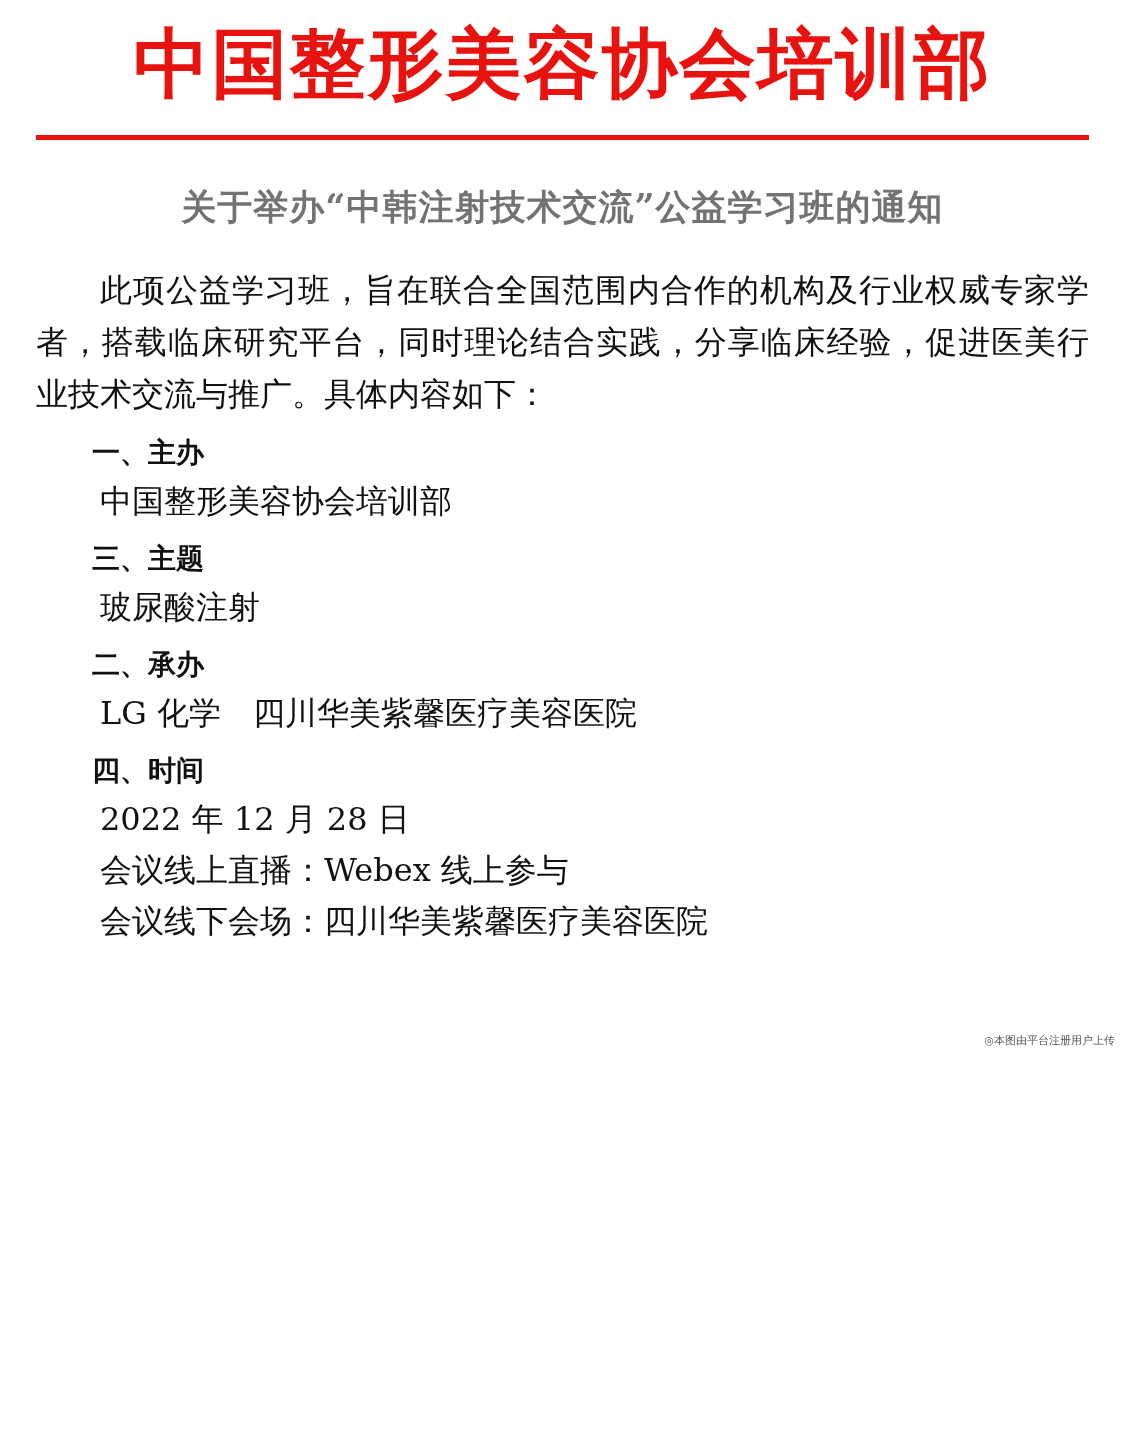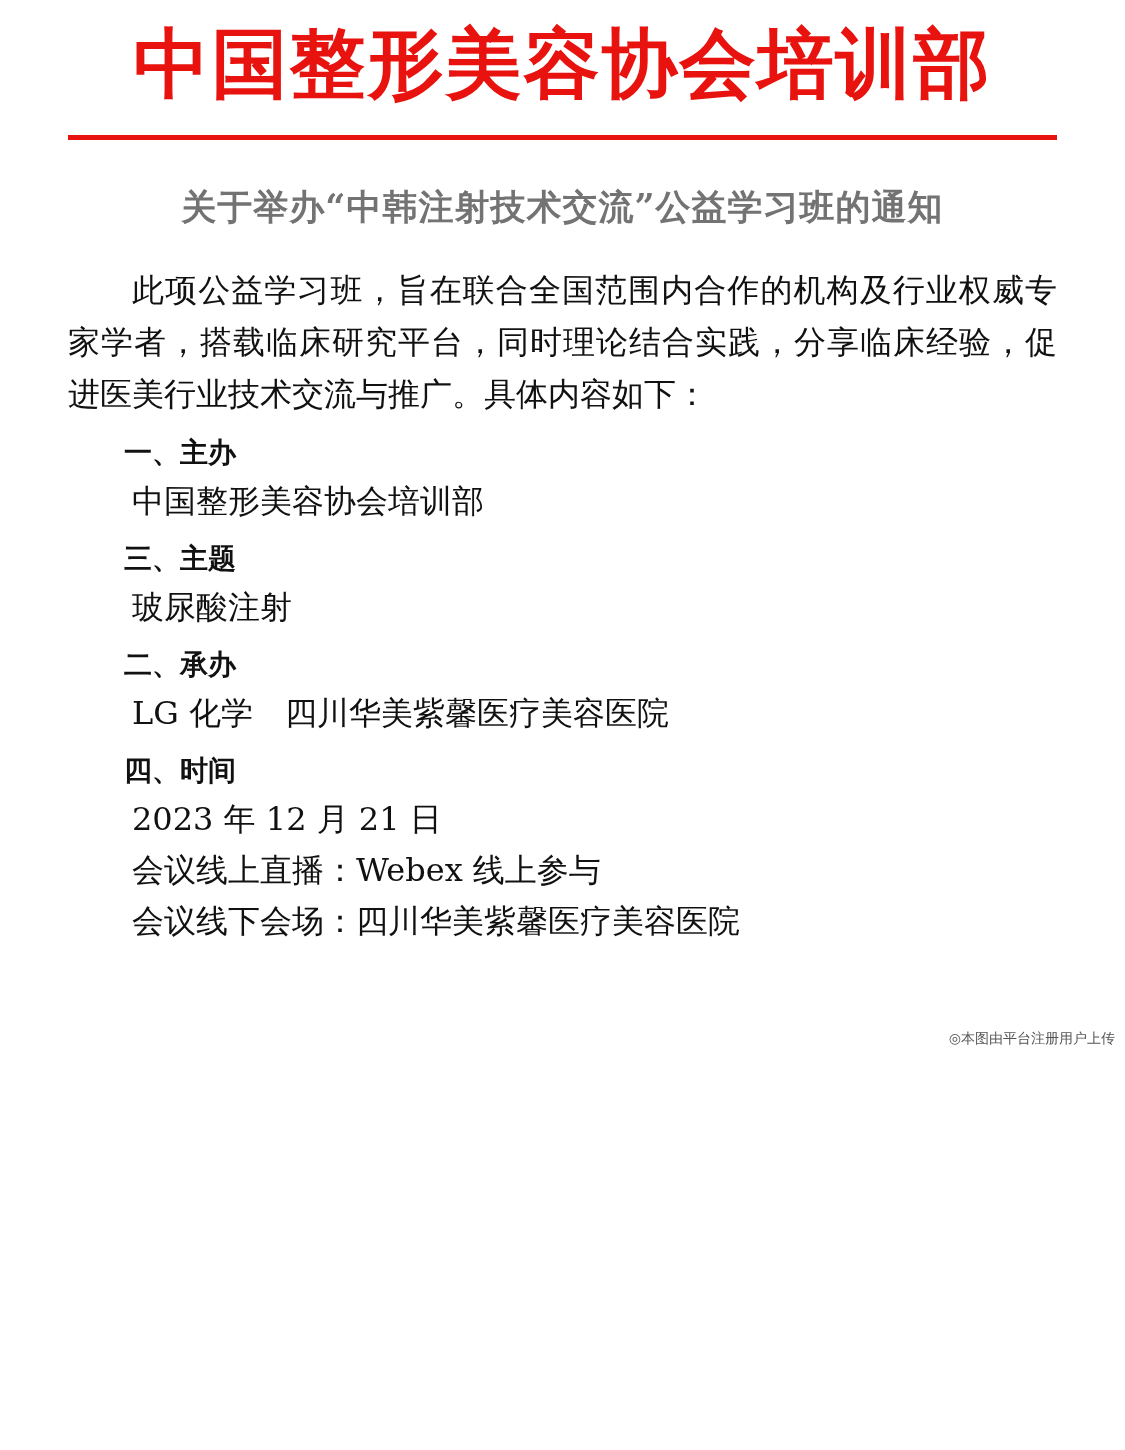--- a/index.html
+++ b/index.html
@@ -12,21 +12,21 @@
     height: 1450px;
     font-family: "DejaVu Serif", "Liberation Serif", serif;
     color: #1a1a1a;
     position: relative;
     overflow: hidden;
   }
   .page {
     width: 1125px;
     height: 1054px;
     box-sizing: border-box;
-    padding: 0 68px;
+    padding: 0 36px;
     position: relative;
   }
   .letterhead {
     text-align: center;
     padding-top: 20px;
   }
   .letterhead-title {
     color: #e8130f;
     font-family: "DejaVu Serif", "Liberation Serif", serif;
     font-weight: bold;
@@ -75,21 +75,21 @@
     color: #111;
   }
   .gap-wide {
     letter-spacing: 0;
   }
   .watermark {
     position: absolute;
     right: 10px;
     bottom: 6px;
     font-family: "DejaVu Sans", "Liberation Sans", sans-serif;
-    font-size: 14px;
+    font-size: 11px;
     color: #555;
     white-space: nowrap;
   }
 </style>
 </head>
 <body>
 
 <div class="page">
 
   <div class="letterhead">
@@ -112,21 +112,21 @@
     <div class="section-body">玻尿酸注射</div>
   </div>
 
   <div>
     <div class="section-heading">二、承办</div>
     <div class="section-body gap-wide">LG 化学　四川华美紫馨医疗美容医院</div>
   </div>
 
   <div>
     <div class="section-heading">四、时间</div>
-    <div class="section-body">2023 年 12 月 21 日</div>
+    <div class="section-body">2022 年 12 月 28 日</div>
   </div>
 
   <div>
     <div class="section-body">会议线上直播：Webex 线上参与</div>
     <div class="section-body">会议线下会场：四川华美紫馨医疗美容医院</div>
   </div>
 
   <div class="watermark">◎本图由平台注册用户上传</div>
 
 </div>

